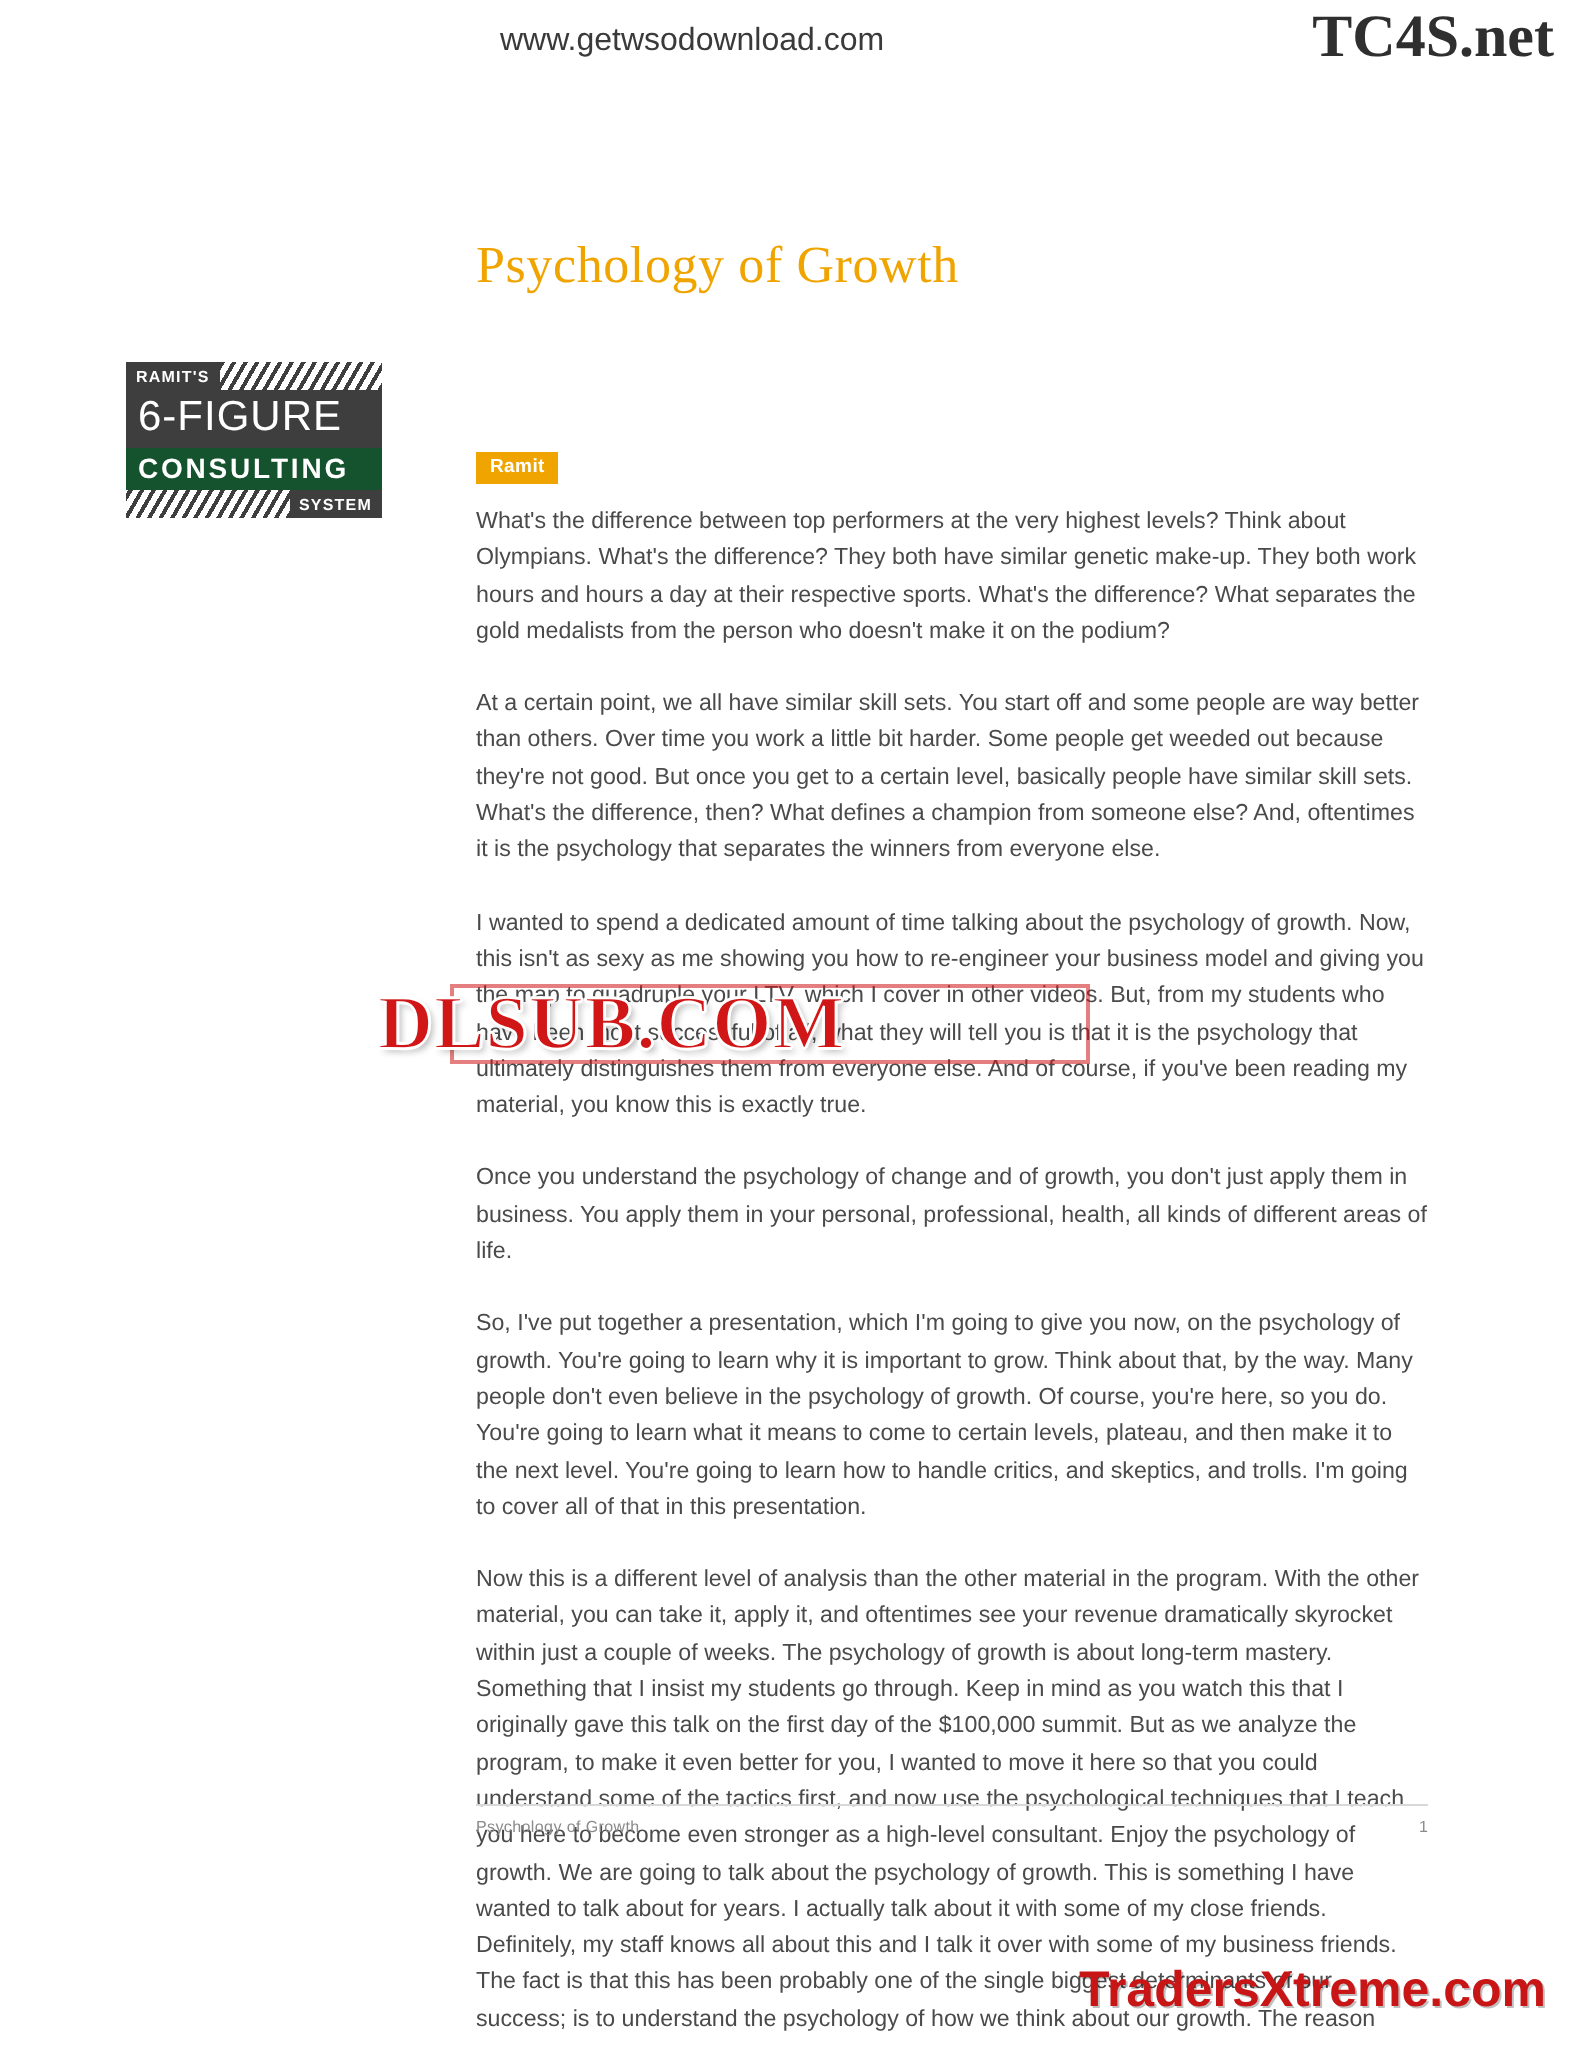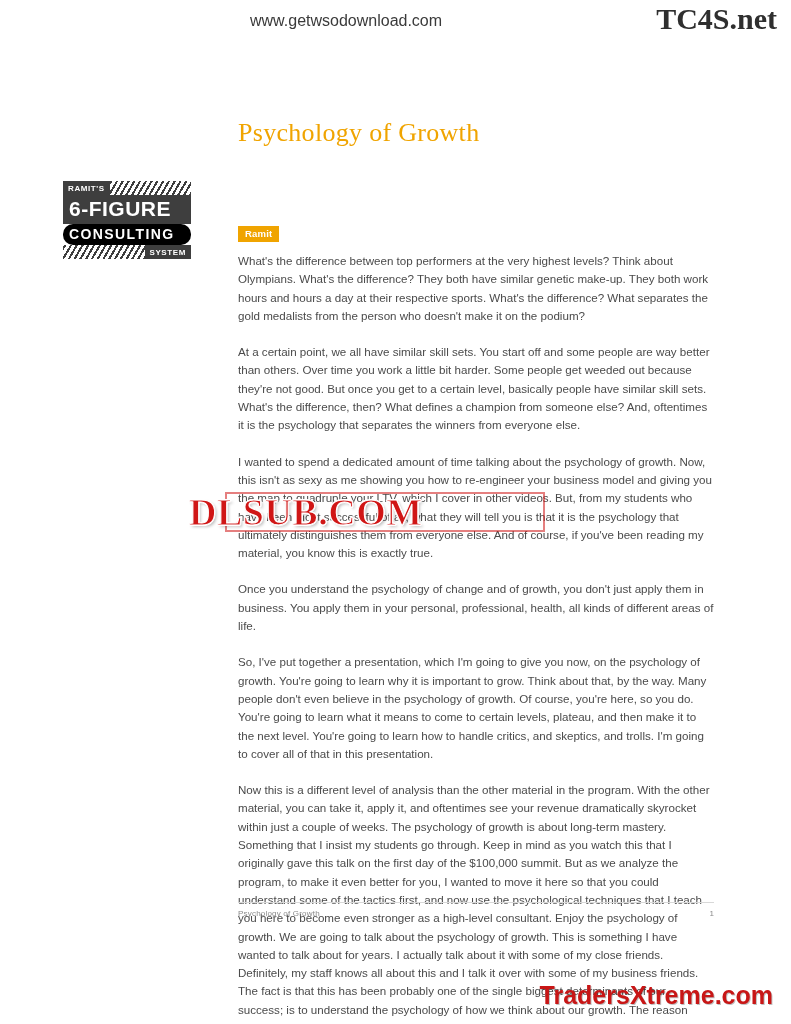--- a/index.html
+++ b/index.html
@@ -74,36 +74,35 @@
     background: repeating-linear-gradient(
       -60deg,
       #3e3e3e 0px, #3e3e3e 2px,
       #ffffff 2px, #ffffff 5px
     );
   }
   .logo-sixfig {
     background: #3e3e3e;
     color: #ffffff;
     font-size: 21px;
-    font-weight: bold;
+    font-weight: normal;
     letter-spacing: 0.5px;
     padding: 3px 6px 4px 6px;
     line-height: 22px;
     white-space: nowrap;
   }
   .logo-consulting {
-    background: #000000;
+    background: #14532d;
     color: #ffffff;
     font-size: 14px;
     font-weight: bold;
     letter-spacing: 1.4px;
     padding: 3px 6px 3px 6px;
     line-height: 15px;
     white-space: nowrap;
-    border-radius: 10px;
   }
   .logo-row-bottom {
     display: flex; align-items: stretch;
     height: 14px;
   }
   .logo-system {
     background: #3e3e3e;
     color: #ffffff;
     font-size: 8px;
     font-weight: bold;

